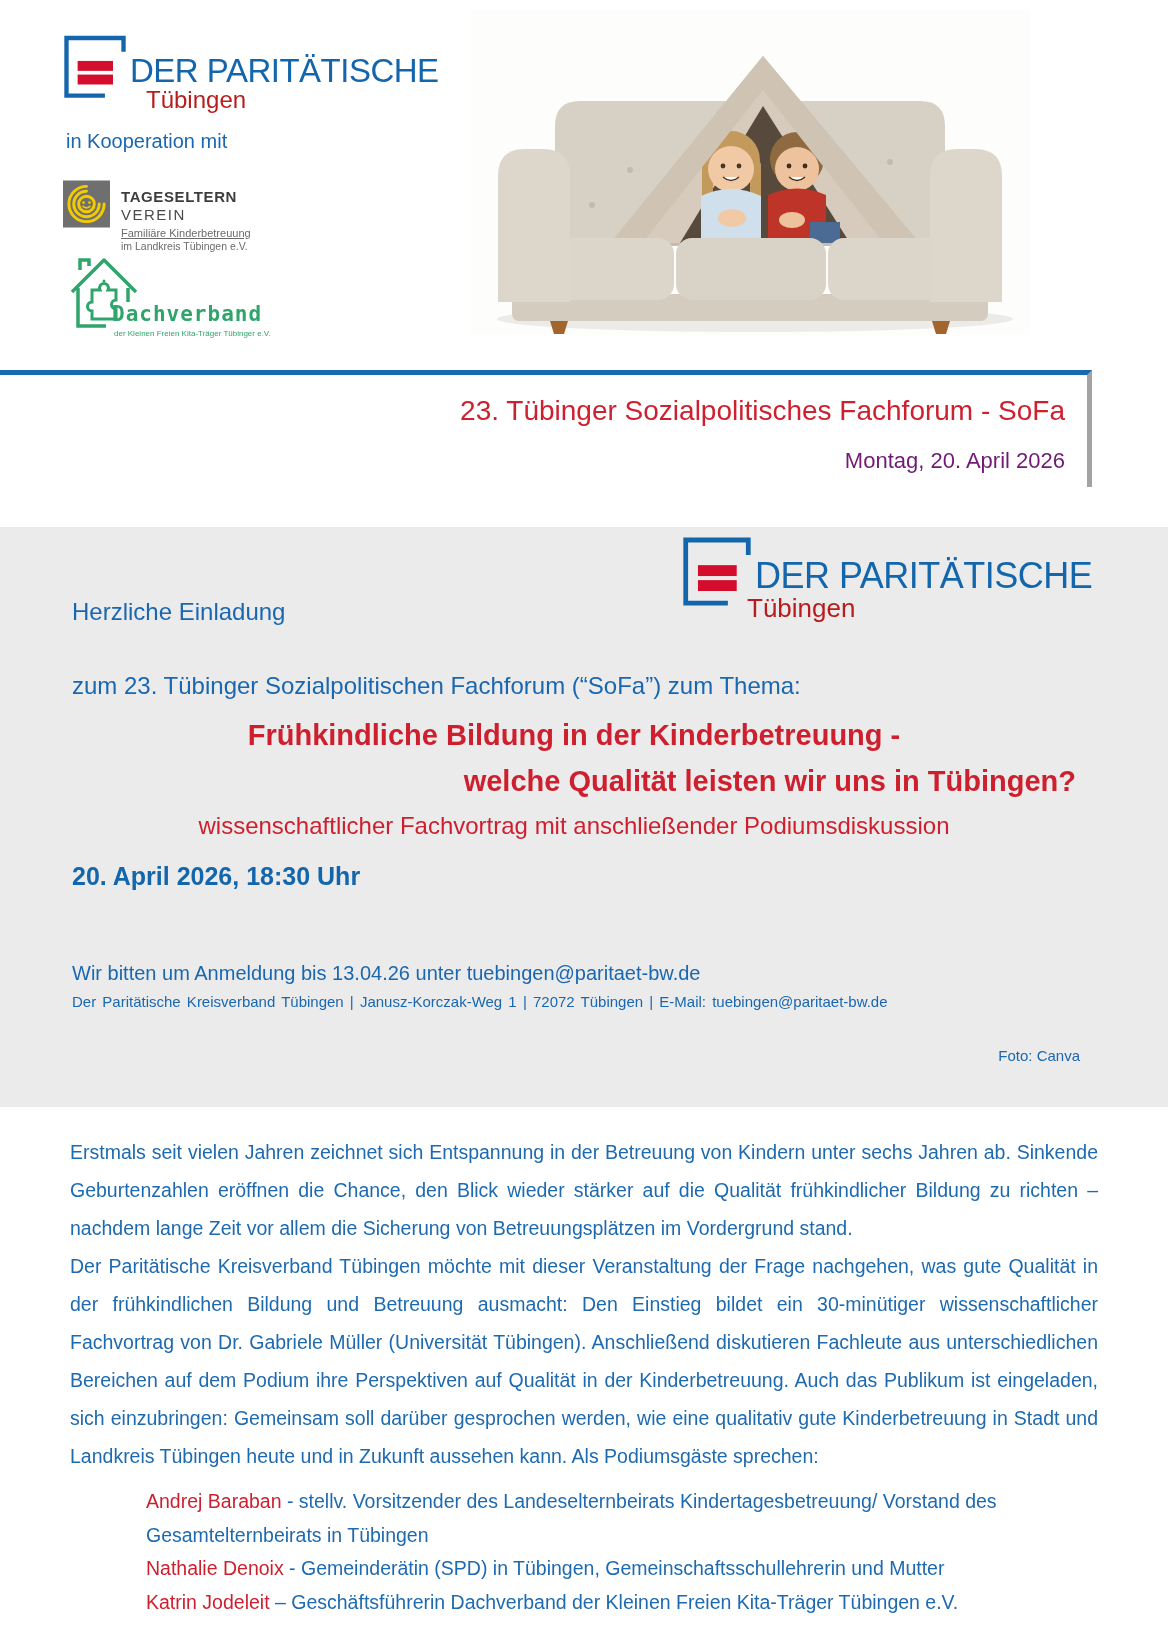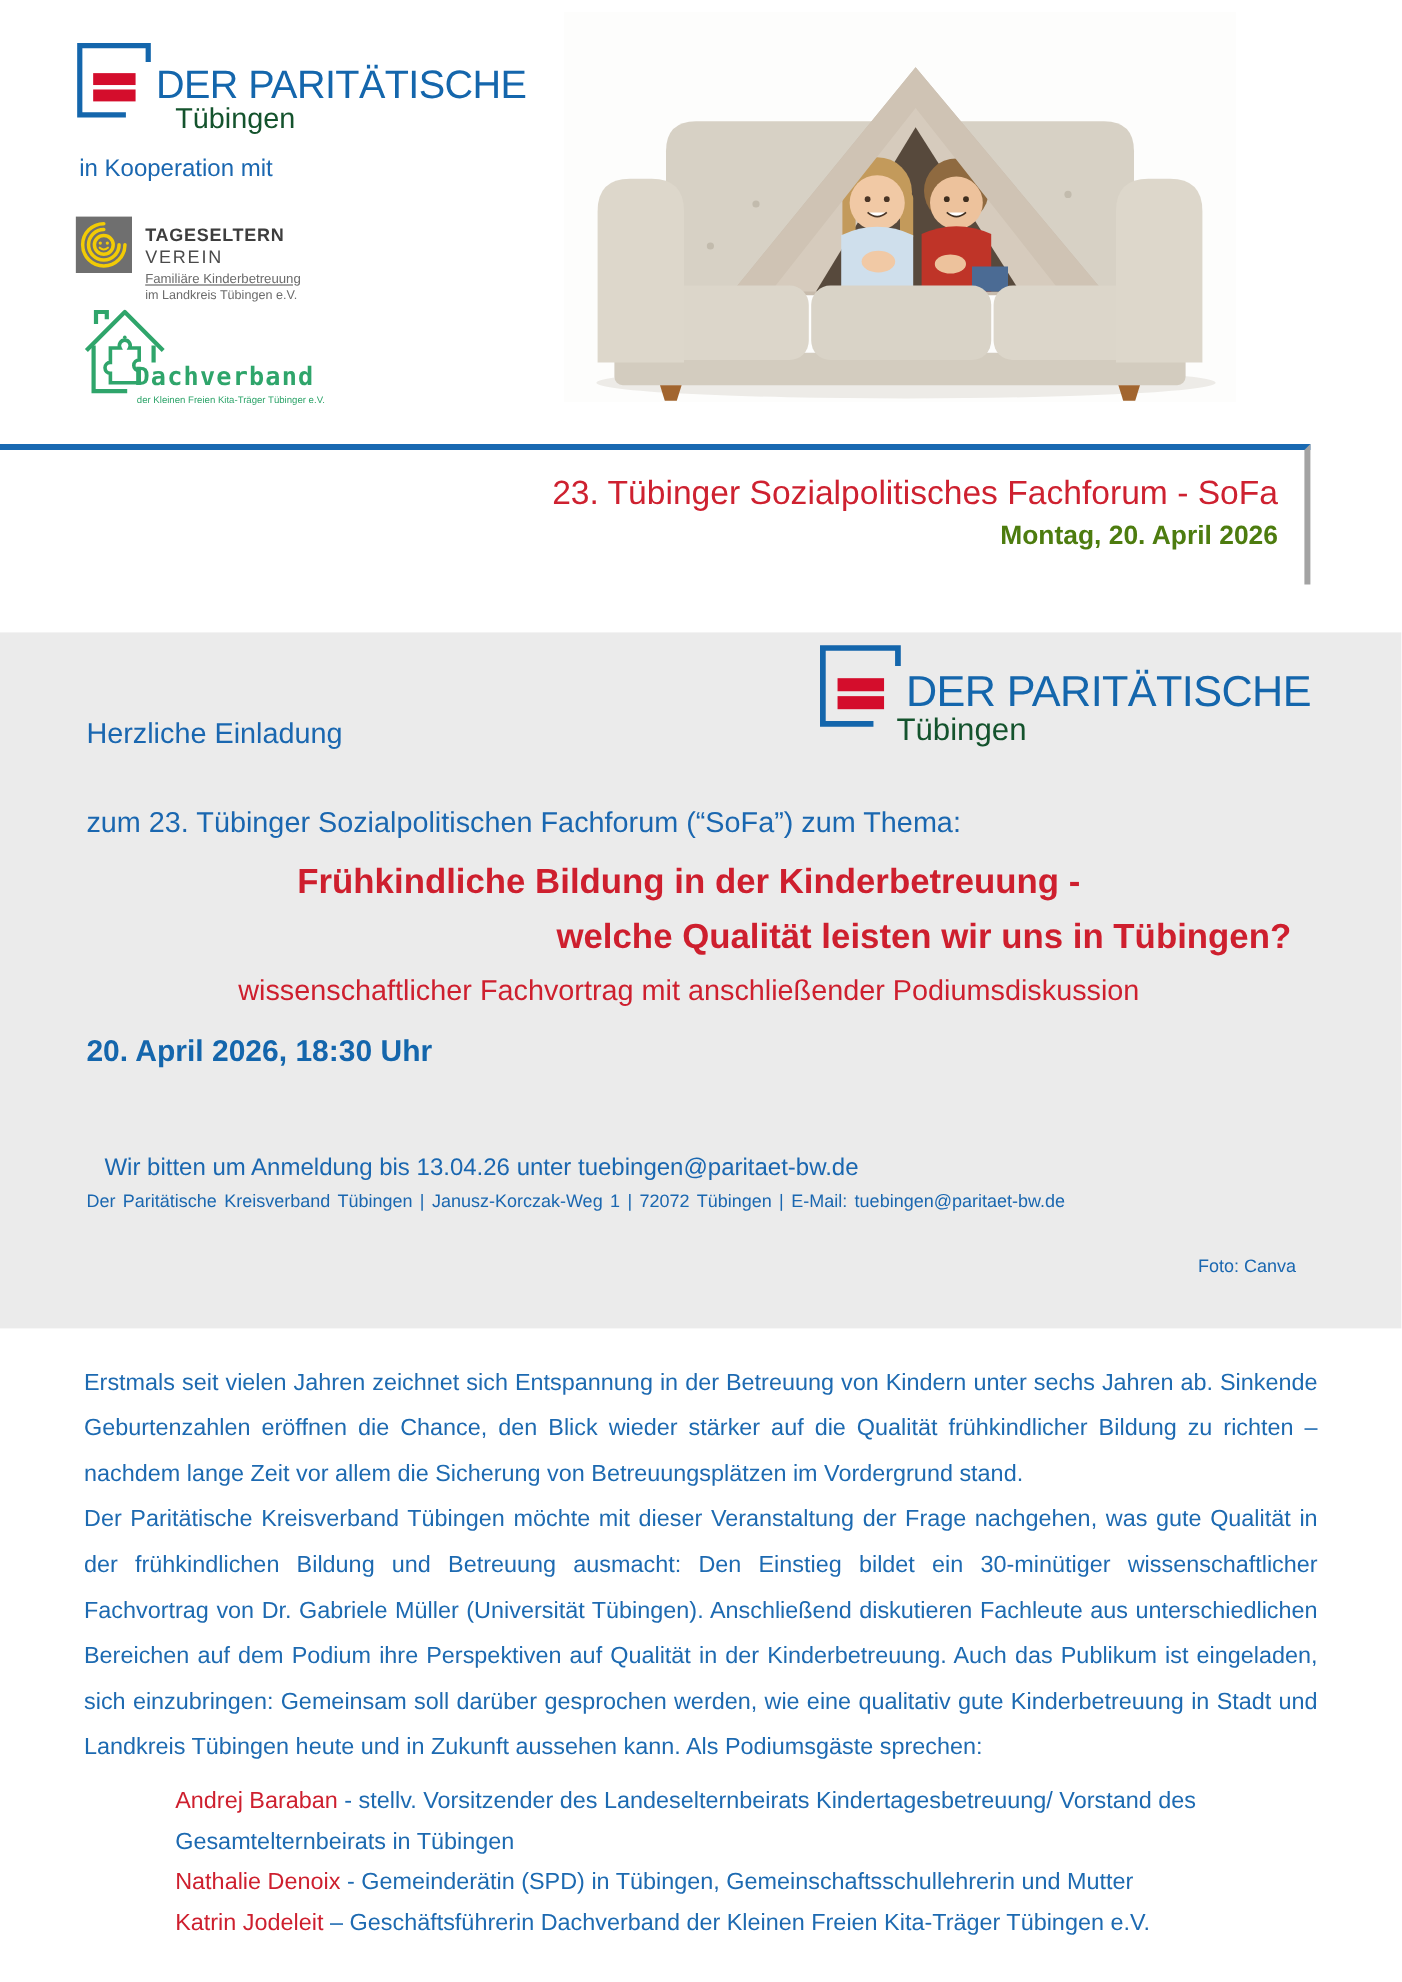--- a/index.html
+++ b/index.html
@@ -7,21 +7,21 @@
     width:1168px;height:1652px;position:relative;background:#ffffff;
     font-family:"Liberation Sans",sans-serif;overflow:hidden;
   }
   
   .header{position:relative;height:370px;}
   .couch{position:absolute;left:470px;top:10px;width:560px;height:325px;}
   
   .plogo{position:absolute;}
   .plogo .mark{position:absolute;left:0;top:0;}
   .plogo .org{position:absolute;white-space:nowrap;color:#1466ac;letter-spacing:-0.5px;}
-  .plogo .region{position:absolute;white-space:nowrap;color:#14532d;}
+  .plogo .region{position:absolute;white-space:nowrap;color:#b91c1c;}
   .plogo-sm{left:64px;top:34px;width:360px;height:80px;}
   .plogo-sm .mark{width:62px;height:70px;}
   .plogo-sm .org{left:66px;top:18px;font-size:33px;}
   .plogo-sm .region{left:82px;top:52px;font-size:24px;}
   .plogo-lg{left:683px;top:8px;width:380px;height:90px;}
   .plogo-lg .mark{width:68px;height:78px;}
   .plogo-lg .org{left:72px;top:20px;font-size:36px;}
   .plogo-lg .region{left:64px;top:58px;font-size:26px;}
   .coop{position:absolute;left:66px;top:130px;font-size:20px;color:#1a67b0;}
   .tev{position:absolute;left:63px;top:180px;}
@@ -33,31 +33,31 @@
   .dv{position:absolute;left:66px;top:250px;}
   .dv .house{position:absolute;left:0;top:0;width:74px;height:82px;}
   .dv .name{position:absolute;left:46px;top:52px;font-family:"DejaVu Sans Mono",monospace;font-weight:bold;font-size:21px;color:#2fa56b;letter-spacing:1px;white-space:nowrap;}
   .dv .desc{position:absolute;left:48px;top:79px;font-size:8px;color:#2fa56b;white-space:nowrap;}
   
   .banner{
     margin-right:76px;border-top:5px solid #1969b2;border-right:5px solid #a3a3a3;
     height:117px;box-sizing:border-box;text-align:right;padding:20px 22px 0 0;
   }
   .banner-title{color:#ce2130;font-size:28px;white-space:nowrap;}
-  .banner-date{color:#4d7c0f;font-size:22px;font-weight:700;margin-top:6px;white-space:nowrap;}
+  .banner-date{color:#701a75;font-size:22px;font-weight:400;margin-top:21px;white-space:nowrap;}
   
   .invite{position:relative;height:580px;background:#ebebeb;margin-top:40px;}
   .greeting{position:absolute;left:72px;top:71px;font-size:24px;color:#1a67b0;}
   .intro{position:absolute;left:72px;top:145px;font-size:24px;color:#1a67b0;white-space:nowrap;}
   .headline1{position:absolute;left:72px;right:92px;top:192px;text-align:center;font-size:29px;font-weight:bold;color:#ce1f2e;}
   .headline2{position:absolute;left:72px;right:92px;top:238px;text-align:right;font-size:29px;font-weight:bold;color:#ce1f2e;}
   .subheadline{position:absolute;left:72px;right:92px;top:285px;text-align:center;font-size:24px;color:#ce1f2e;}
   .datetime{position:absolute;left:72px;top:335px;font-size:25px;font-weight:bold;color:#1466ac;}
   .location{position:absolute;left:72px;top:371px;font-size:25px;color:#1a67b0;}
-  .registration{position:absolute;left:87px;top:435px;font-size:20px;color:#1a67b0;}
+  .registration{position:absolute;left:72px;top:435px;font-size:20px;color:#1a67b0;}
   .contact{position:absolute;left:72px;top:466px;font-size:15px;color:#1a67b0;word-spacing:2px;}
   .photo-credit{position:absolute;right:88px;top:520px;font-size:15px;color:#1a67b0;}
   
   .content{padding:26px 70px 0 70px;}
   .content p{margin:0;text-align:justify;color:#1d6ab1;font-size:19.5px;line-height:38px;}
   .guests{margin:10px 0 0 76px;font-size:19.5px;line-height:33.5px;color:#1d6ab1;}
   .guest-name{color:#ce1f2e;}
 </style>
 </head>
 <body>

